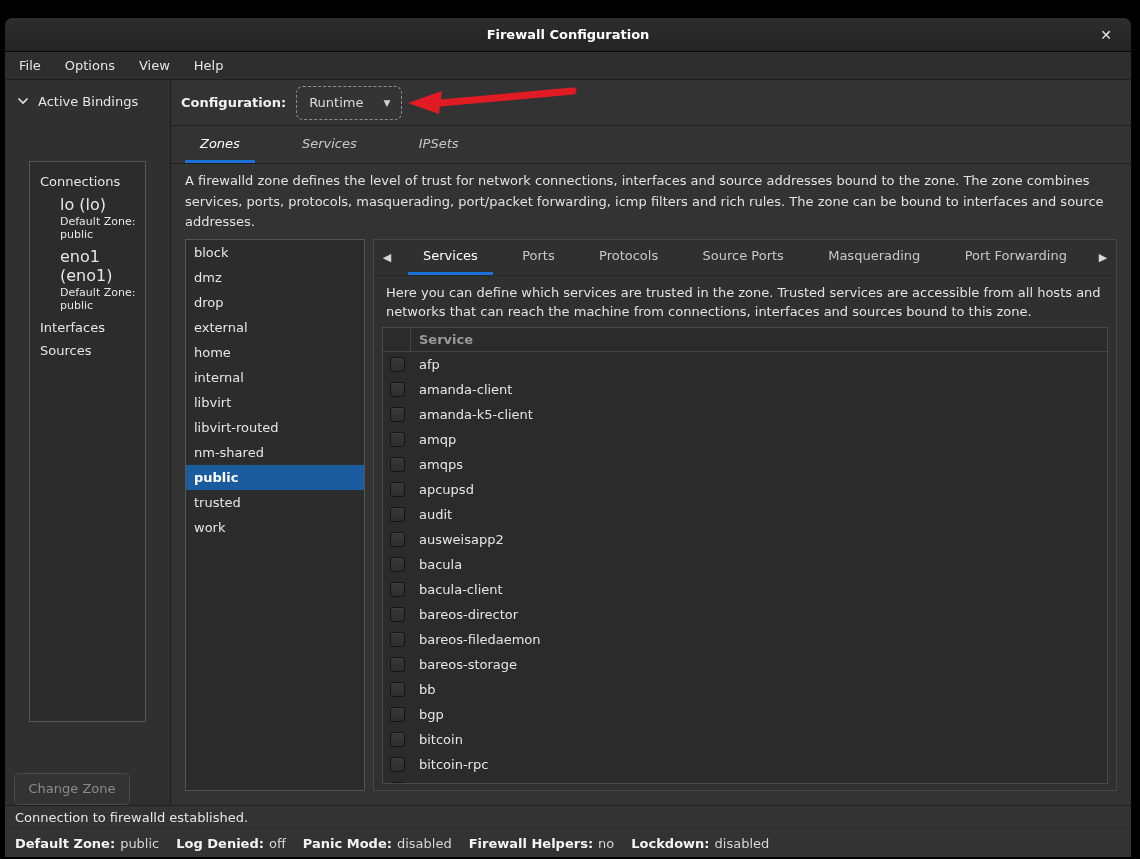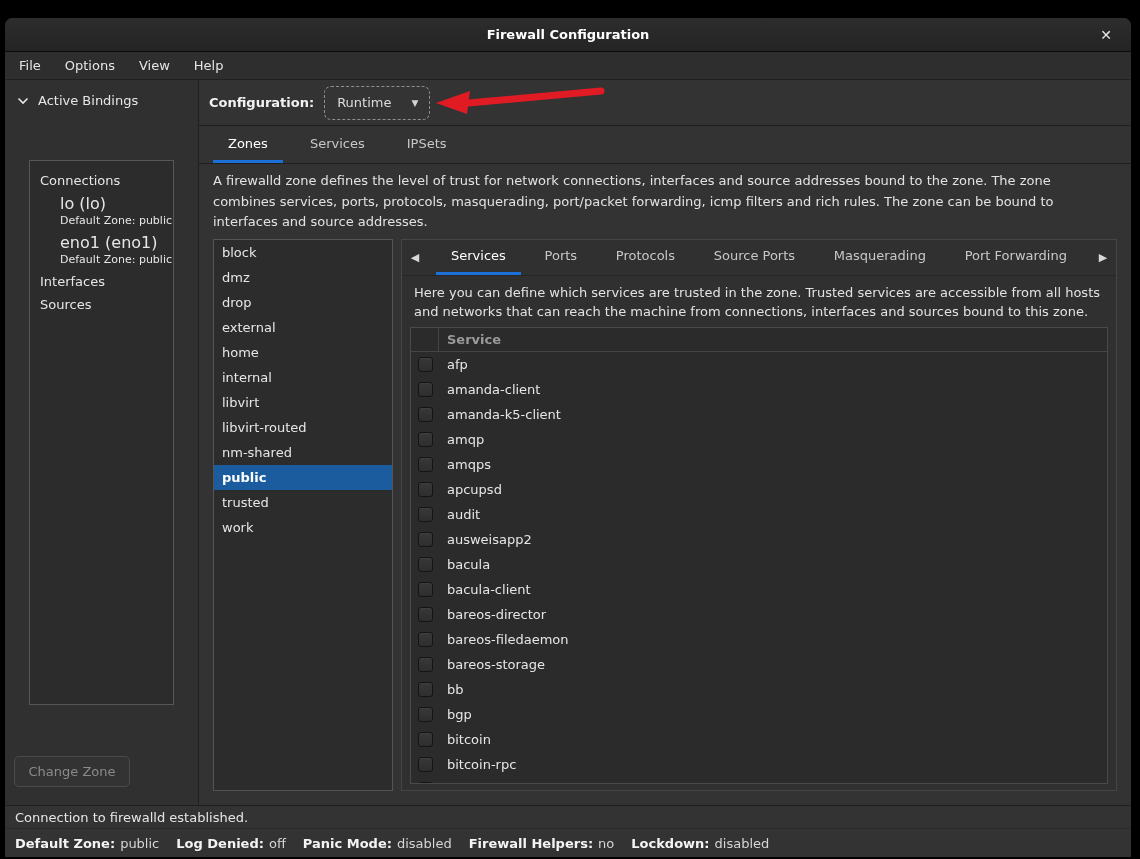--- a/index.html
+++ b/index.html
@@ -15,45 +15,45 @@
   .titlebar .title { font-weight:bold; color:#ffffff; }
   .close-btn { position:absolute; right:16px; top:8px; width:18px; height:18px;
                display:flex; align-items:center; justify-content:center;
                color:#e8e8e8; font-size:14px; cursor:default; }
   
   .menubar { height:28px; flex:none; background:#2e2e2e; border-bottom:1px solid #1f1f1f;
              display:flex; align-items:stretch; padding-left:2px; }
   .menu-item { padding:0 12px; display:flex; align-items:center; color:#e6e6e6; }
   
   .content { flex:1; display:flex; min-height:0; }
-  .sidebar { width:194px; flex:none; background:#303030; border-right:1px solid #1f1f1f;
+  .sidebar { width:166px; flex:none; background:#303030; border-right:1px solid #1f1f1f;
              display:flex; flex-direction:column;gap:38px; }
   .sidebar-header { height:48px; display:flex; align-items:center; padding-left:12px; gap:9px; }
   .bindings-box { margin:0 24px; height:628px; background:#2c2c2c; border:1px solid #565656;
                   overflow:hidden; padding-top:8px; }
   .tree-group { padding:4px 0 4px 10px; }
   .tree-conn { padding:2px 0 4px 30px; }
   .conn-name { font-size:16px; }
   .conn-zone { font-size:11px; margin-top:1px; }
-  .change-zone { margin:13px 0 18px 9px; width:116px; height:36px; background:#333333;
+  .change-zone { margin:13px 0 0 9px; width:116px; height:36px; background:#333333;
                  border:1px solid #4a4a4a; border-radius:5px; color:#8b8b8b;
                  font-size:13px; font-family:inherit; }
   .main { flex:1; display:flex; flex-direction:column; min-width:0; background:#333333; }
   
   .config-row { height:46px; flex:none; display:flex; align-items:center;
                 padding-left:10px; border-bottom:1px solid #1f1f1f; position:relative; }
   .config-label { font-weight:bold; color:#f2f2f2; }
   .config-combo { margin-left:10px; width:106px; height:34px; border:1px dashed #8f8f8f;
                   border-radius:7px; background:#343434; display:flex; align-items:center;
                   padding:0 12px; gap:20px; color:#dcdcdc; }
   .combo-caret { font-size:9px; color:#d2d2d2; }
   .arrow-annot { position:absolute; left:230px; top:0; pointer-events:none; }
   
   .outer-tabs { height:38px; flex:none; border-bottom:1px solid #1f1f1f;
-                display:flex; align-items:stretch; padding-left:14px; gap:12px; }
+                display:flex; align-items:stretch; padding-left:14px; gap:32px;font-style:italic; }
   .tab { display:flex; align-items:center; padding:0 15px; color:#c8c8c8;
          border-bottom:3px solid transparent; }
   .tab.active { color:#ffffff; border-bottom-color:#1c71d8; }
   .zone-desc { padding:7px 14px 6px 14px; line-height:1.58; color:#e2e2e2; }
   
   .zones-content { flex:1; display:flex; gap:8px; padding:0 14px 14px 14px; min-height:0; }
   .zone-list { width:180px; flex:none; background:#2c2c2c; border:1px solid #545454;
                overflow:hidden; }
   .zone-row { height:25px; display:flex; align-items:center; padding-left:8px; color:#e6e6e6; }
   .zone-row.selected { background:#1b5c9e; color:#ffffff; font-weight:bold; }

